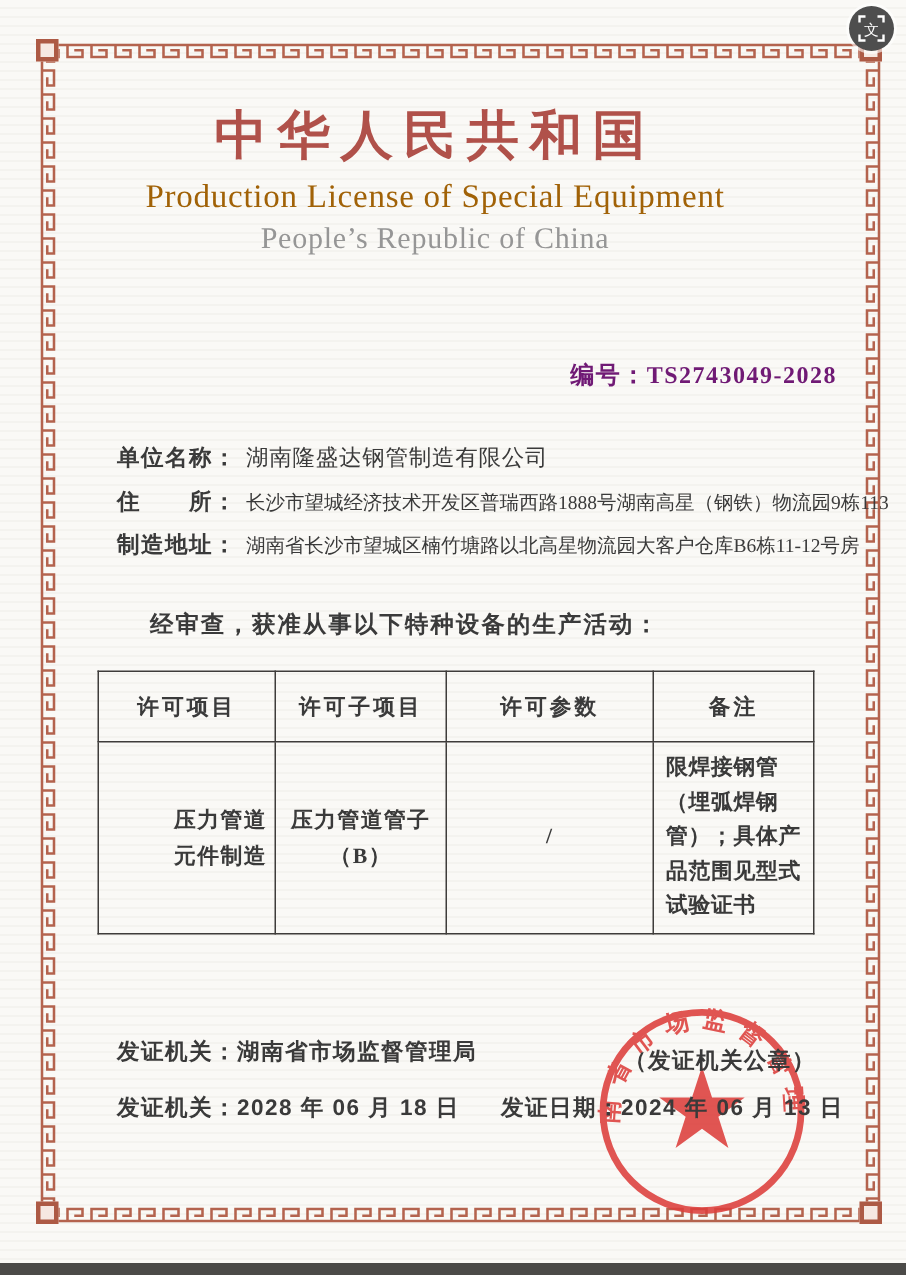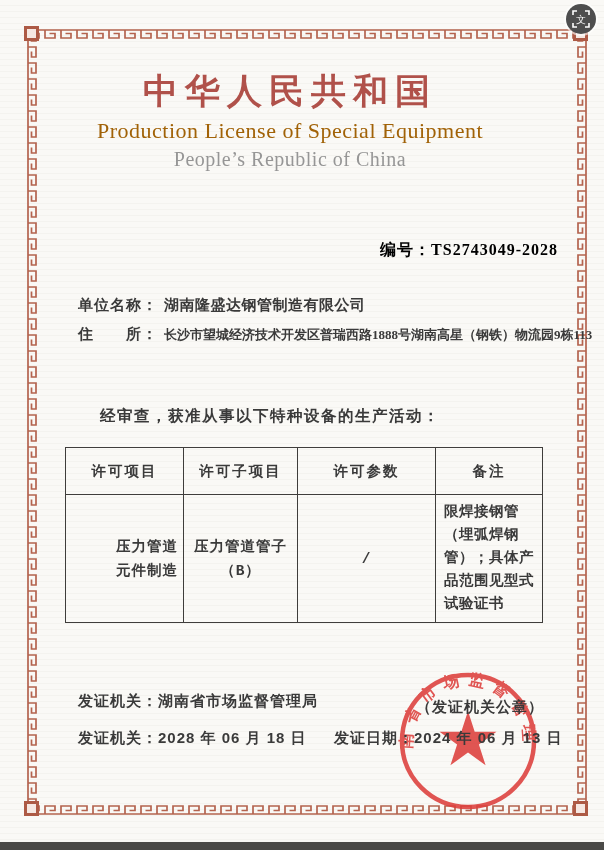--- a/index.html
+++ b/index.html
@@ -21,40 +21,40 @@
   .title-block{position:absolute;top:70px;left:0;width:580px;text-align:center;}
   .title-cn{
     font-family:"Liberation Sans",sans-serif;font-weight:bold;color:#b0514a;
     font-size:35px;letter-spacing:7px;line-height:42px;
   }
   .title-en1{font-size:22px;color:#a16207;letter-spacing:.5px;margin-top:6px;}
   .title-en2{font-size:20px;color:#969696;letter-spacing:.5px;margin-top:4px;}
   
   .license-no{
     position:absolute;top:240px;right:46px;font-weight:bold;font-size:16px;
-    color:#000000;letter-spacing:1px;font-family:"Liberation Serif",serif;
+    color:#701a75;letter-spacing:1px;font-family:"Liberation Serif",serif;
   }
   
   .fields{position:absolute;top:296px;left:78px;width:490px;}
   .field-row{display:flex;margin-bottom:10px;align-items:baseline;}
   .field-label{font-weight:bold;font-size:15px;letter-spacing:1px;white-space:nowrap;flex:0 0 auto;}
-  .field-value{font-weight:bold;font-size:15px;letter-spacing:.5px;margin-left:6px;}
+  .field-value{font-weight:normal;font-size:15px;letter-spacing:.5px;margin-left:6px;}
   .field-row.small .field-value{font-size:13px;letter-spacing:0;white-space:nowrap;}
   
   .statement{position:absolute;top:406px;left:100px;font-weight:bold;font-size:15.5px;letter-spacing:1.5px;}
   
   table.license{
     position:absolute;top:447px;left:65px;width:477px;border-collapse:collapse;
     table-layout:fixed;
   }
   table.license th,table.license td{
     border:1.6px solid #3f3d3b;font-size:14.5px;vertical-align:middle;
   }
   table.license th{height:44px;font-weight:bold;letter-spacing:2px;text-align:center;}
-  table.license td{height:98px;text-align:center;font-weight:bold;letter-spacing:1px;font-family:Liberation Mono, monospace;}
+  table.license td{height:98px;text-align:center;font-weight:bold;letter-spacing:1px;}
   .cell-wrap{display:inline-block;line-height:24px;}
   .w-narrow{max-width:70px;margin-left:45px;}
   .w-mid{max-width:100px;}
   td.remark{text-align:left;padding:6px 6px 6px 8px;}
   td.remark .cell-wrap{line-height:23px;max-width:96px;text-align:left;letter-spacing:.5px;}
   
   .footer-line{position:absolute;font-weight:bold;font-size:15px;letter-spacing:1px;white-space:nowrap;}
   .issuer-line{top:692px;left:78px;}
   .valid-line{top:729px;left:78px;}
   .issue-line{top:729px;left:334px;}
@@ -122,20 +122,24 @@
 
 <div class="fields">
   <div class="field-row">
     <span class="field-label">单位名称：</span>
     <span class="field-value">湖南隆盛达钢管制造有限公司</span>
   </div>
   <div class="field-row small">
     <span class="field-label">住　　所：</span>
     <span class="field-value">长沙市望城经济技术开发区普瑞西路1888号湖南高星（钢铁）物流园9栋113</span>
   </div>
+  <div class="field-row small">
+    <span class="field-label">制造地址：</span>
+    <span class="field-value">湖南省长沙市望城区楠竹塘路以北高星物流园大客户仓库B6栋11-12号房</span>
+  </div>
 </div>
 
 <div class="statement">经审查，获准从事以下特种设备的生产活动：</div>
 
 <table class="license">
   <colgroup>
       <col style="width:118px">
       <col style="width:114px">
       <col style="width:138px">
       <col style="width:107px">

